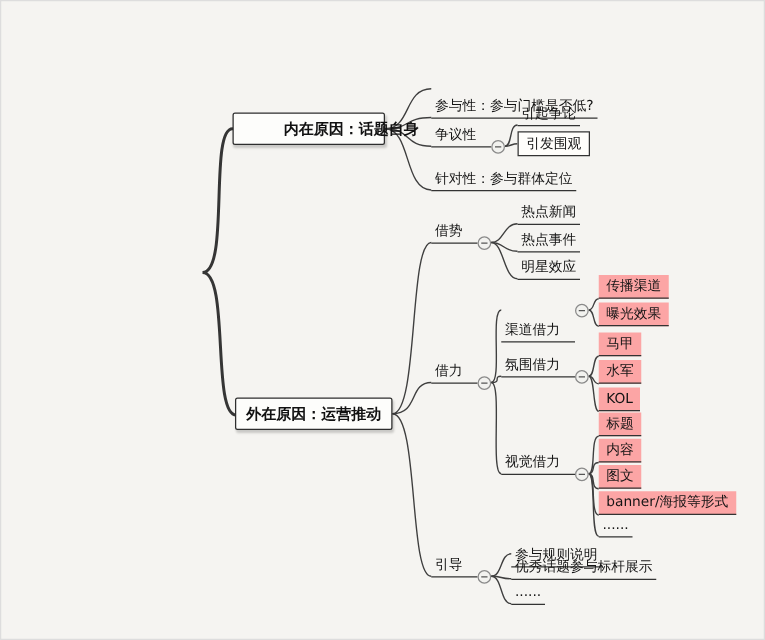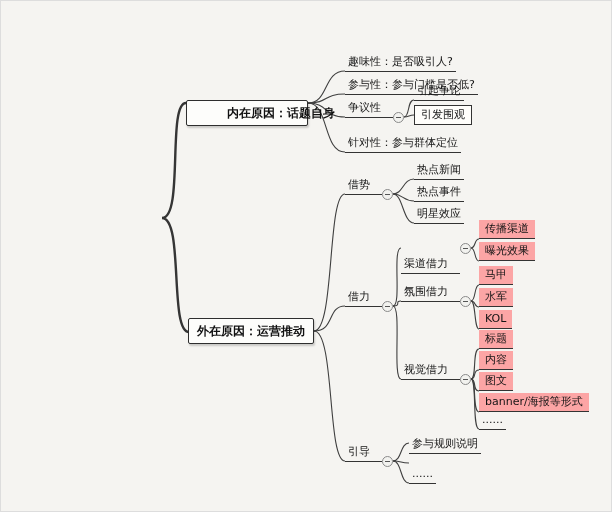--- a/index.html
+++ b/index.html
@@ -84,24 +84,23 @@
     <path d="M470,378 C476,378 471,390 478,390"></path>
     <path d="M470,378 C476,378 471,411 478,411"></path>
     <path d="M470,378 C476,378 471,428 478,428"></path>
 
     <path d="M392,460 C401,460 399,442 408,442"></path>
     <path d="M392,460 C401,460 399,462 408,462"></path>
     <path d="M392,460 C401,460 399,482 408,482"></path>
   </svg>
 
 
-  <div class="branch" style="left:185px;top:99px;width:122px;padding-left:40px;">内在原因：话题自身</div>
+  <div class="branch" style="left:185px;top:89px;width:122px;padding-left:40px;">内在原因：话题自身</div>
   <div class="branch" style="left:187px;top:317px;width:126px;">外在原因：运营推动</div>
 
-  <div class="leaf" style="left:344px;top:54px;">趣味性：是否吸引人?</div>
   <div class="leaf" style="left:344px;top:77px;">参与性：参与门槛是否低?</div>
   <div class="leaf" style="left:344px;top:100px;width:48px;">争议性</div>
   <span class="cicon" style="left:392px;top:111px;">
       <i></i>
     </span>
   <div class="leaf" style="left:413px;top:83px;text-align:center;">引起争论</div>
   <div class="leaf boxed" style="left:413px;top:104px;">引发围观</div>
   <div class="leaf" style="left:344px;top:135px;">针对性：参与群体定位</div>
 
   <div class="leaf" style="left:344px;top:177px;width:37px;">借势</div>
@@ -140,15 +139,16 @@
   <div class="leaf yellow" style="left:478px;top:350px;">内容</div>
   <div class="leaf yellow" style="left:478px;top:371px;">图文</div>
   <div class="leaf yellow" style="left:478px;top:392px;">banner/海报等形式</div>
   <div class="leaf" style="left:478px;top:412px;">......</div>
 
   <div class="leaf" style="left:344px;top:444px;width:37px;">引导</div>
   <span class="cicon" style="left:381px;top:455px;">
       <i></i>
     </span>
   <div class="leaf" style="left:408px;top:436px;">参与规则说明</div>
+  <div class="leaf" style="left:408px;top:446px;">优秀话题参与标杆展示</div>
   <div class="leaf" style="left:408px;top:466px;">......</div>
 
 </div>
 
 </body></html>

